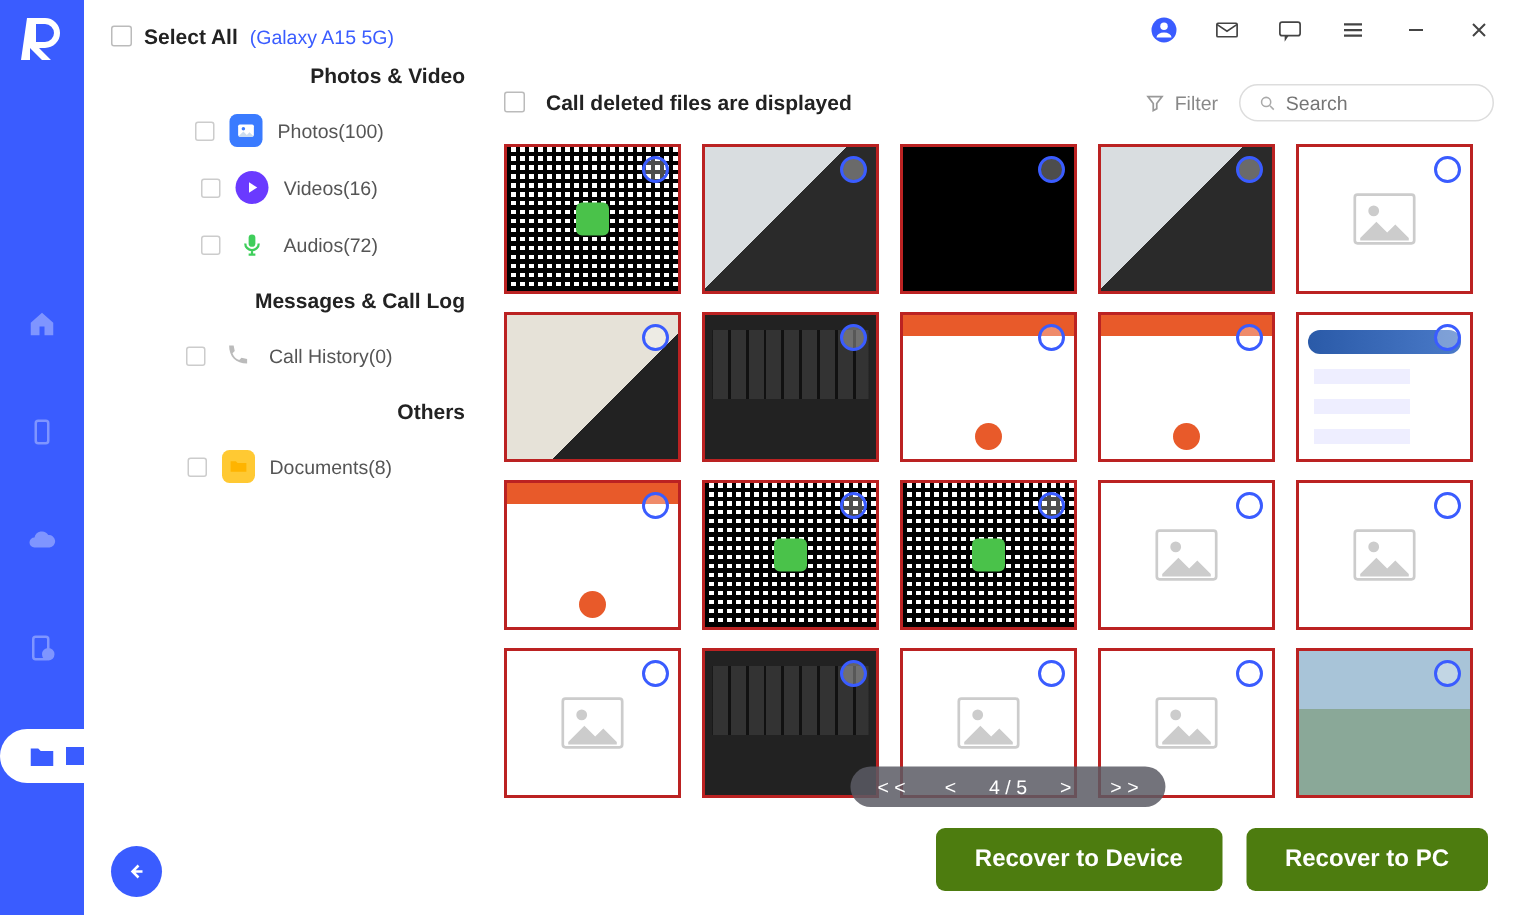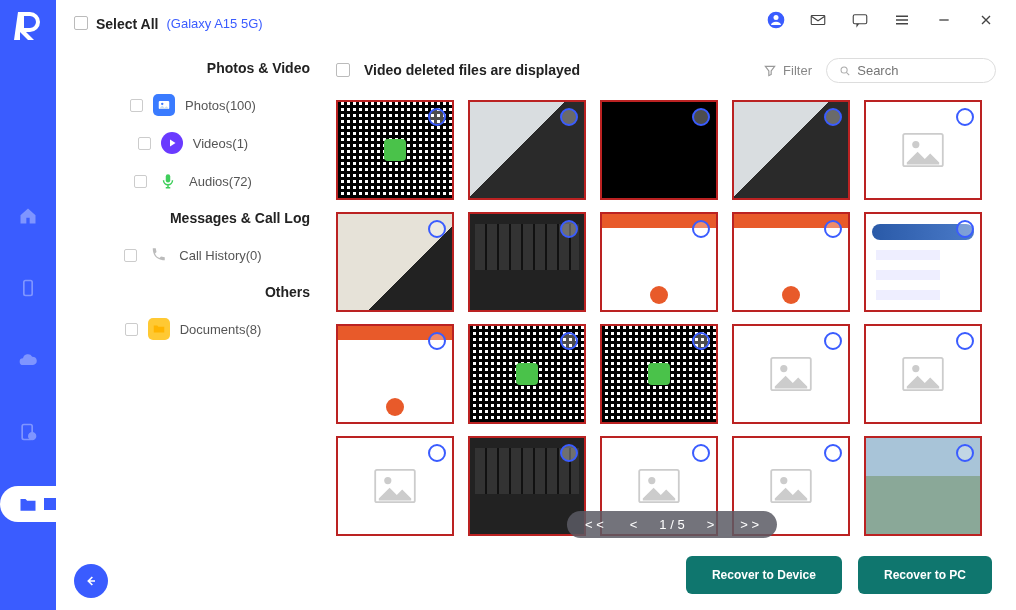--- a/index.html
+++ b/index.html
@@ -72,21 +72,21 @@
 }
 .titlebar .tb-icon { cursor: pointer; width:20px; height:20px; display:flex; align-items:center; justify-content:center; color:#444;}
 
 .sidebar {
   width: 272px;
   padding: 16px 18px 12px 18px;
   overflow-y: auto;
   display:flex;
   flex-direction:column;
 }
-.sel-all { display: flex; gap: 8px; font-size: 14px; margin-bottom: 18px; }
+.sel-all { display: flex; align-items: center; gap: 8px; font-size: 14px; }
 .sel-all .chk { width:14px; height:14px; border:1px solid #bbb; border-radius:2px; display:inline-block;}
 .sel-all .label { font-weight:600; color:#222;}
 .sel-all .device { color:#3a5cff; font-size:13px;}
 .section-title { font-weight:700; font-size:14px; color:#222; margin: 10px 0 10px 0; text-align: right;}
 .side-item { display:flex; align-items:center; gap:10px; padding:8px 0 8px 2px; cursor:pointer;justify-content:center;}
 .side-item .chk { width:13px; height:13px; border:1px solid #ccc; border-radius:2px; display:inline-block;}
 .side-item .ic { width:22px; height:22px; border-radius:5px; display:flex; align-items:center; justify-content:center; font-size:13px;}
 .side-item .txt { font-size:13px; color:#555;}
 .ic-photos{ background:#3a7bff;}
 .ic-videos{ background:#6a3aff;}
@@ -221,24 +221,24 @@
 .footer{
   margin-top:auto;
   display:flex;
   gap:16px;
   justify-content:flex-end;
   padding:10px 4px 4px 4px;
 }
 .btn{
   padding:12px 26px;
   border-radius:6px;
-  font-size:12px;
+  font-size:16px;
   font-weight:600;
   color:#fff;
-  background:#0f766e;
+  background:#4d7c0f;
   border:none;
   cursor:pointer;
 }
 </style>
 </head>
 <body>
 
 <div class="app">
 
   <div class="rail">
@@ -295,21 +295,21 @@
       </span>
       <span class="txt">Photos(100)</span>
     </div>
     <div class="side-item">
       <span class="chk"></span>
       <span class="ic ic-videos" style="border-radius:50%;">
         <svg viewBox="0 0 24 24" width="12" height="12" fill="#fff">
             <path d="M8 5 v14 l11 -7 z"></path>
           </svg>
       </span>
-      <span class="txt">Videos(1)</span>
+      <span class="txt">Videos(16)</span>
     </div>
     <div class="side-item">
       <span class="chk"></span>
       <span class="ic ic-audios">
         <svg viewBox="0 0 24 24" width="18" height="18" fill="#3fce5b">
             <rect x="9" y="3" width="6" height="11" rx="3"></rect>
             <path d="M6 11 a6 6 0 0 0 12 0 M12 17 v4 M9 21 h6" stroke="#3fce5b" stroke-width="2" fill="none"></path>
           </svg>
       </span>
       <span class="txt">Audios(72)</span>
@@ -343,21 +343,21 @@
       <svg viewBox="0 0 24 24" width="16" height="16" fill="none" stroke="#fff" stroke-width="2.5">
           <path d="M14 6 l-6 6 l6 6 M8 12 h10"></path>
         </svg>
     </div>
   </div>
 
   <div class="main">
 
     <div class="main-top">
       <span class="chk"></span>
-      <span class="only-del">Video deleted files are displayed</span>
+      <span class="only-del">Call deleted files are displayed</span>
       <span class="spacer"></span>
       <div class="filter-btn">
         <svg width="14" height="14" viewBox="0 0 24 24" fill="none" stroke="#999" stroke-width="2">
             <path d="M4 4 h16 l-6 8 v6 l-4 2 v-8 z"></path>
           </svg>
         <span>Filter</span>
       </div>
       <div class="search-wrap">
         <svg width="14" height="14" viewBox="0 0 24 24" fill="none" stroke="#aaa" stroke-width="2">
             <circle cx="10" cy="10" r="6"></circle>
@@ -482,21 +482,21 @@
         </div>
         <div class="thumb">
           <div class="ph-img room"></div>
           <span class="circle"></span>
         </div>
       </div>
 
     <div class="pager">
       <span class="pg-btn">&lt; &lt;</span>
       <span class="pg-btn">&lt;</span>
-      <span>1 / 5</span>
+      <span>4 / 5</span>
       <span class="pg-btn">&gt;</span>
       <span class="pg-btn">&gt; &gt;</span>
     </div>
 
     <div class="footer">
       <button class="btn">Recover to Device</button>
       <button class="btn">Recover to PC</button>
     </div>
   </div>
 </div>

